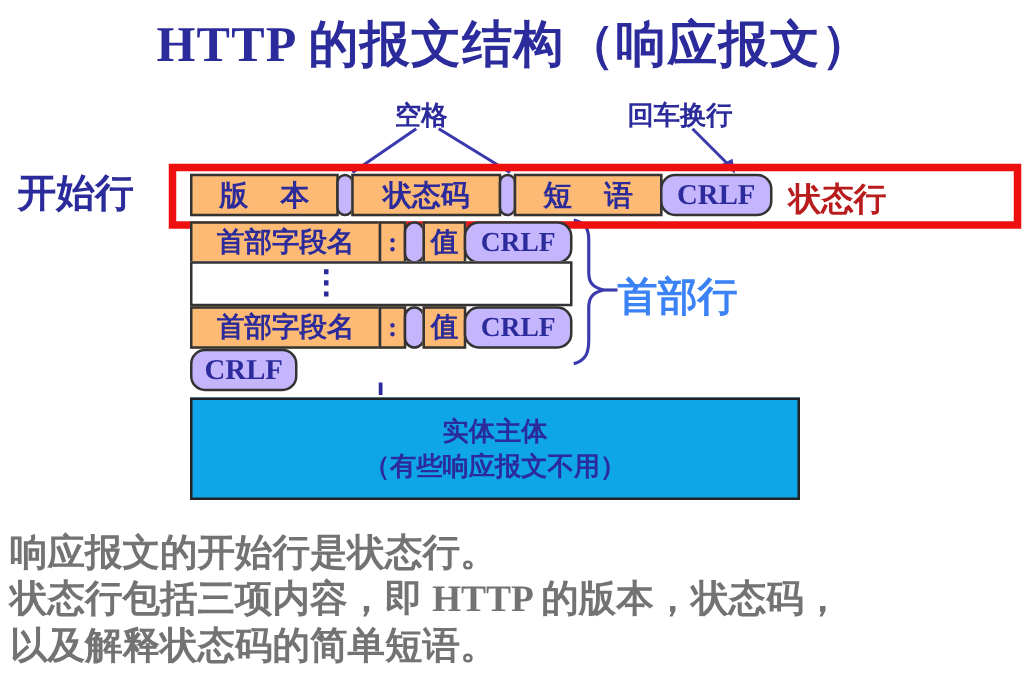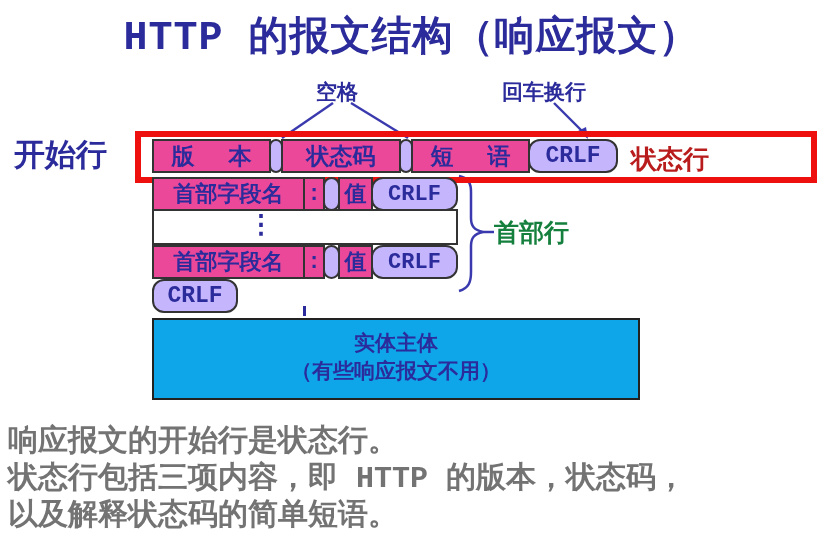--- a/index.html
+++ b/index.html
@@ -1,18 +1,18 @@
 <!DOCTYPE html>
 <html><head>
 <meta charset="utf-8">
 <style>
   html,body{margin:0;padding:0;background:#ffffff;}
   .canvas{
     position:relative;width:823px;height:557px;background:#ffffff;overflow:hidden;
-    font-family:Liberation Mono, monospace;
+    font-family:Liberation Serif, serif;
   }
   .navy{color:#737373;}
   .red{color:#737373;}
   .title{
     position:absolute;top:8px;left:0;width:100%;margin:0;text-align:center;
     font-size:40px;font-weight:bold;color:#2b2b9b;letter-spacing:1px;
   }
   .anno{position:absolute;font-size:21px;font-weight:bold;color:#2b2b9b;white-space:nowrap;}
   .space-anno{left:316px;top:78px;}
   .crlf-anno{left:502px;top:78px;}
@@ -20,21 +20,21 @@
   .overlay{position:absolute;left:0;top:0;width:823px;height:557px;pointer-events:none;}
   .red-frame{
     position:absolute;left:135px;top:131px;width:670px;height:40px;
     border:6px solid #ee0f0f;background:transparent;
   }
   .cell{
     position:absolute;height:30px;border:2px solid #333333;
     display:flex;align-items:center;justify-content:center;
     font-size:23px;font-weight:bold;color:#2b2b9b;white-space:nowrap;
   }
-  .yellow{background:#ec4899;}
+  .yellow{background:#fdba74;}
   .blue{background:#c4b5fd;border-radius:12px;}
   .row1{top:139px;}
   .hrow1{top:177px;font-size:22px;}
   .hrow2{top:245px;font-size:22px;}
   .wide-ls{letter-spacing:10px;text-indent:10px;}
   .status-line-text{position:absolute;left:631px;top:142px;font-size:26px;font-weight:bold;color:#b91c1c;}
   .dots-row{
     position:absolute;left:152px;top:209px;width:302px;height:32px;
     border:2px solid #333333;background:#ffffff;
   }
@@ -42,21 +42,21 @@
     position:absolute;left:248px;top:211px;width:12px;height:30px;
     font-size:26px;font-weight:bold;color:#2b2b9b;line-height:30px;
   }
   .lone-crlf{left:152px;width:82px;top:279px;}
   .entity-box{
     position:absolute;left:152px;top:318px;width:484px;height:78px;
     border:2px solid #222222;background:#0ea5e9;
     display:flex;flex-direction:column;align-items:center;justify-content:center;
     font-size:21px;font-weight:bold;color:#2b2b9b;line-height:28px;text-align:center;
   }
-  .header-lines-label{position:absolute;left:494px;top:216px;font-size:25px;font-weight:bold;color:#15803d;}
+  .header-lines-label{position:absolute;left:494px;top:216px;font-size:32px;font-weight:bold;color:#3b82f6;}
   .notes{position:absolute;left:8px;top:424px;width:810px;font-size:30px;font-weight:bold;line-height:37px;}
   .note-line{white-space:nowrap;}
 </style>
 </head>
 <body>
 
 <div class="canvas">
 
   <h1 class="title">HTTP 的报文结构（响应报文）</h1>
 

